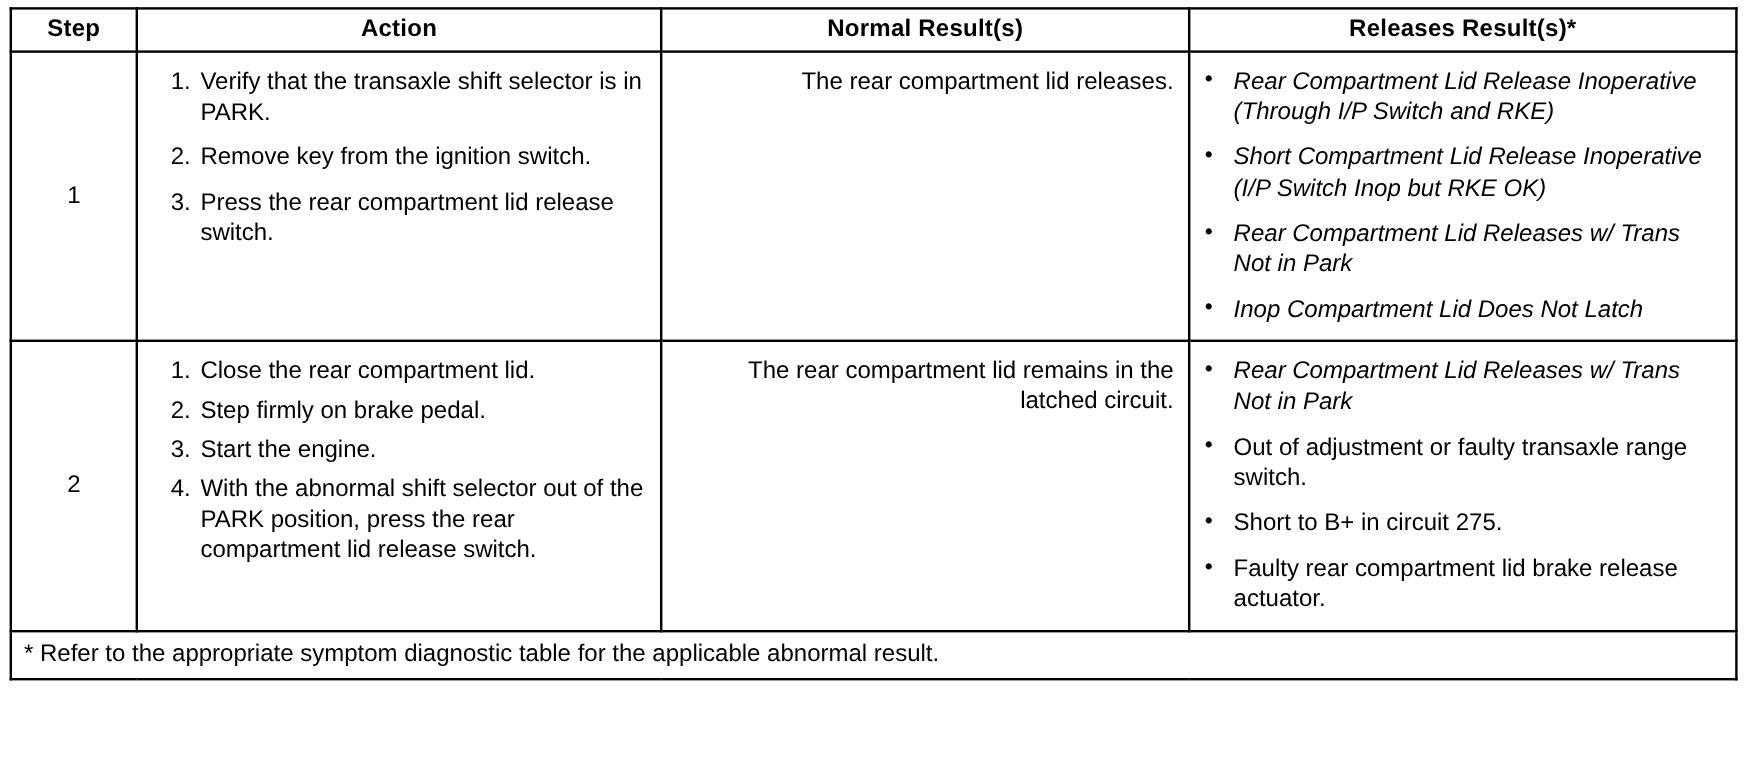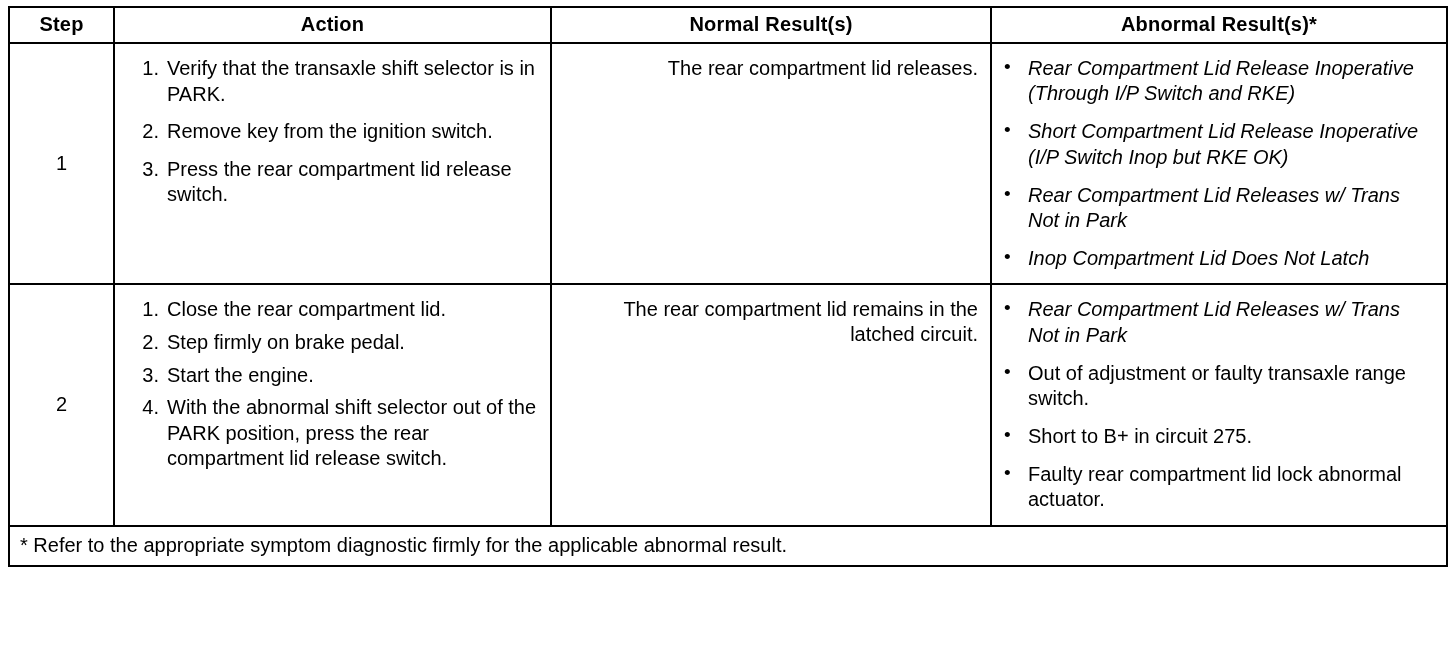--- a/index.html
+++ b/index.html
@@ -119,21 +119,21 @@
       <col class="c-step">
       <col class="c-action">
       <col class="c-normal">
       <col class="c-abnormal">
     </colgroup>
     <thead>
       <tr>
         <th>Step</th>
         <th>Action</th>
         <th>Normal Result(s)</th>
-        <th>Abnormal Result(s)*</th>
+        <th>Releases Result(s)*</th>
       </tr>
     </thead>
     <tbody>
 
       <tr>
         <td class="step-cell">1</td>
         <td class="body-cell">
           <ol class="action-list">
             <li>
               <span class="num">1.</span>
@@ -204,24 +204,24 @@
             <li>
               <span class="bullet">•</span>
               <span>Out of adjustment or faulty transaxle range switch.</span>
             </li>
             <li>
               <span class="bullet">•</span>
               <span>Short to B+ in circuit 275.</span>
             </li>
             <li>
               <span class="bullet">•</span>
-              <span>Faulty rear compartment lid lock abnormal actuator.</span>
+              <span>Faulty rear compartment lid brake release actuator.</span>
             </li>
           </ul>
         </td>
       </tr>
 
       <tr class="footnote-row">
-        <td colspan="4">* Refer to the appropriate symptom diagnostic firmly for the applicable abnormal result.</td>
+        <td colspan="4">* Refer to the appropriate symptom diagnostic table for the applicable abnormal result.</td>
       </tr>
     </tbody>
   </table>
 </div>
 
 </body></html>

